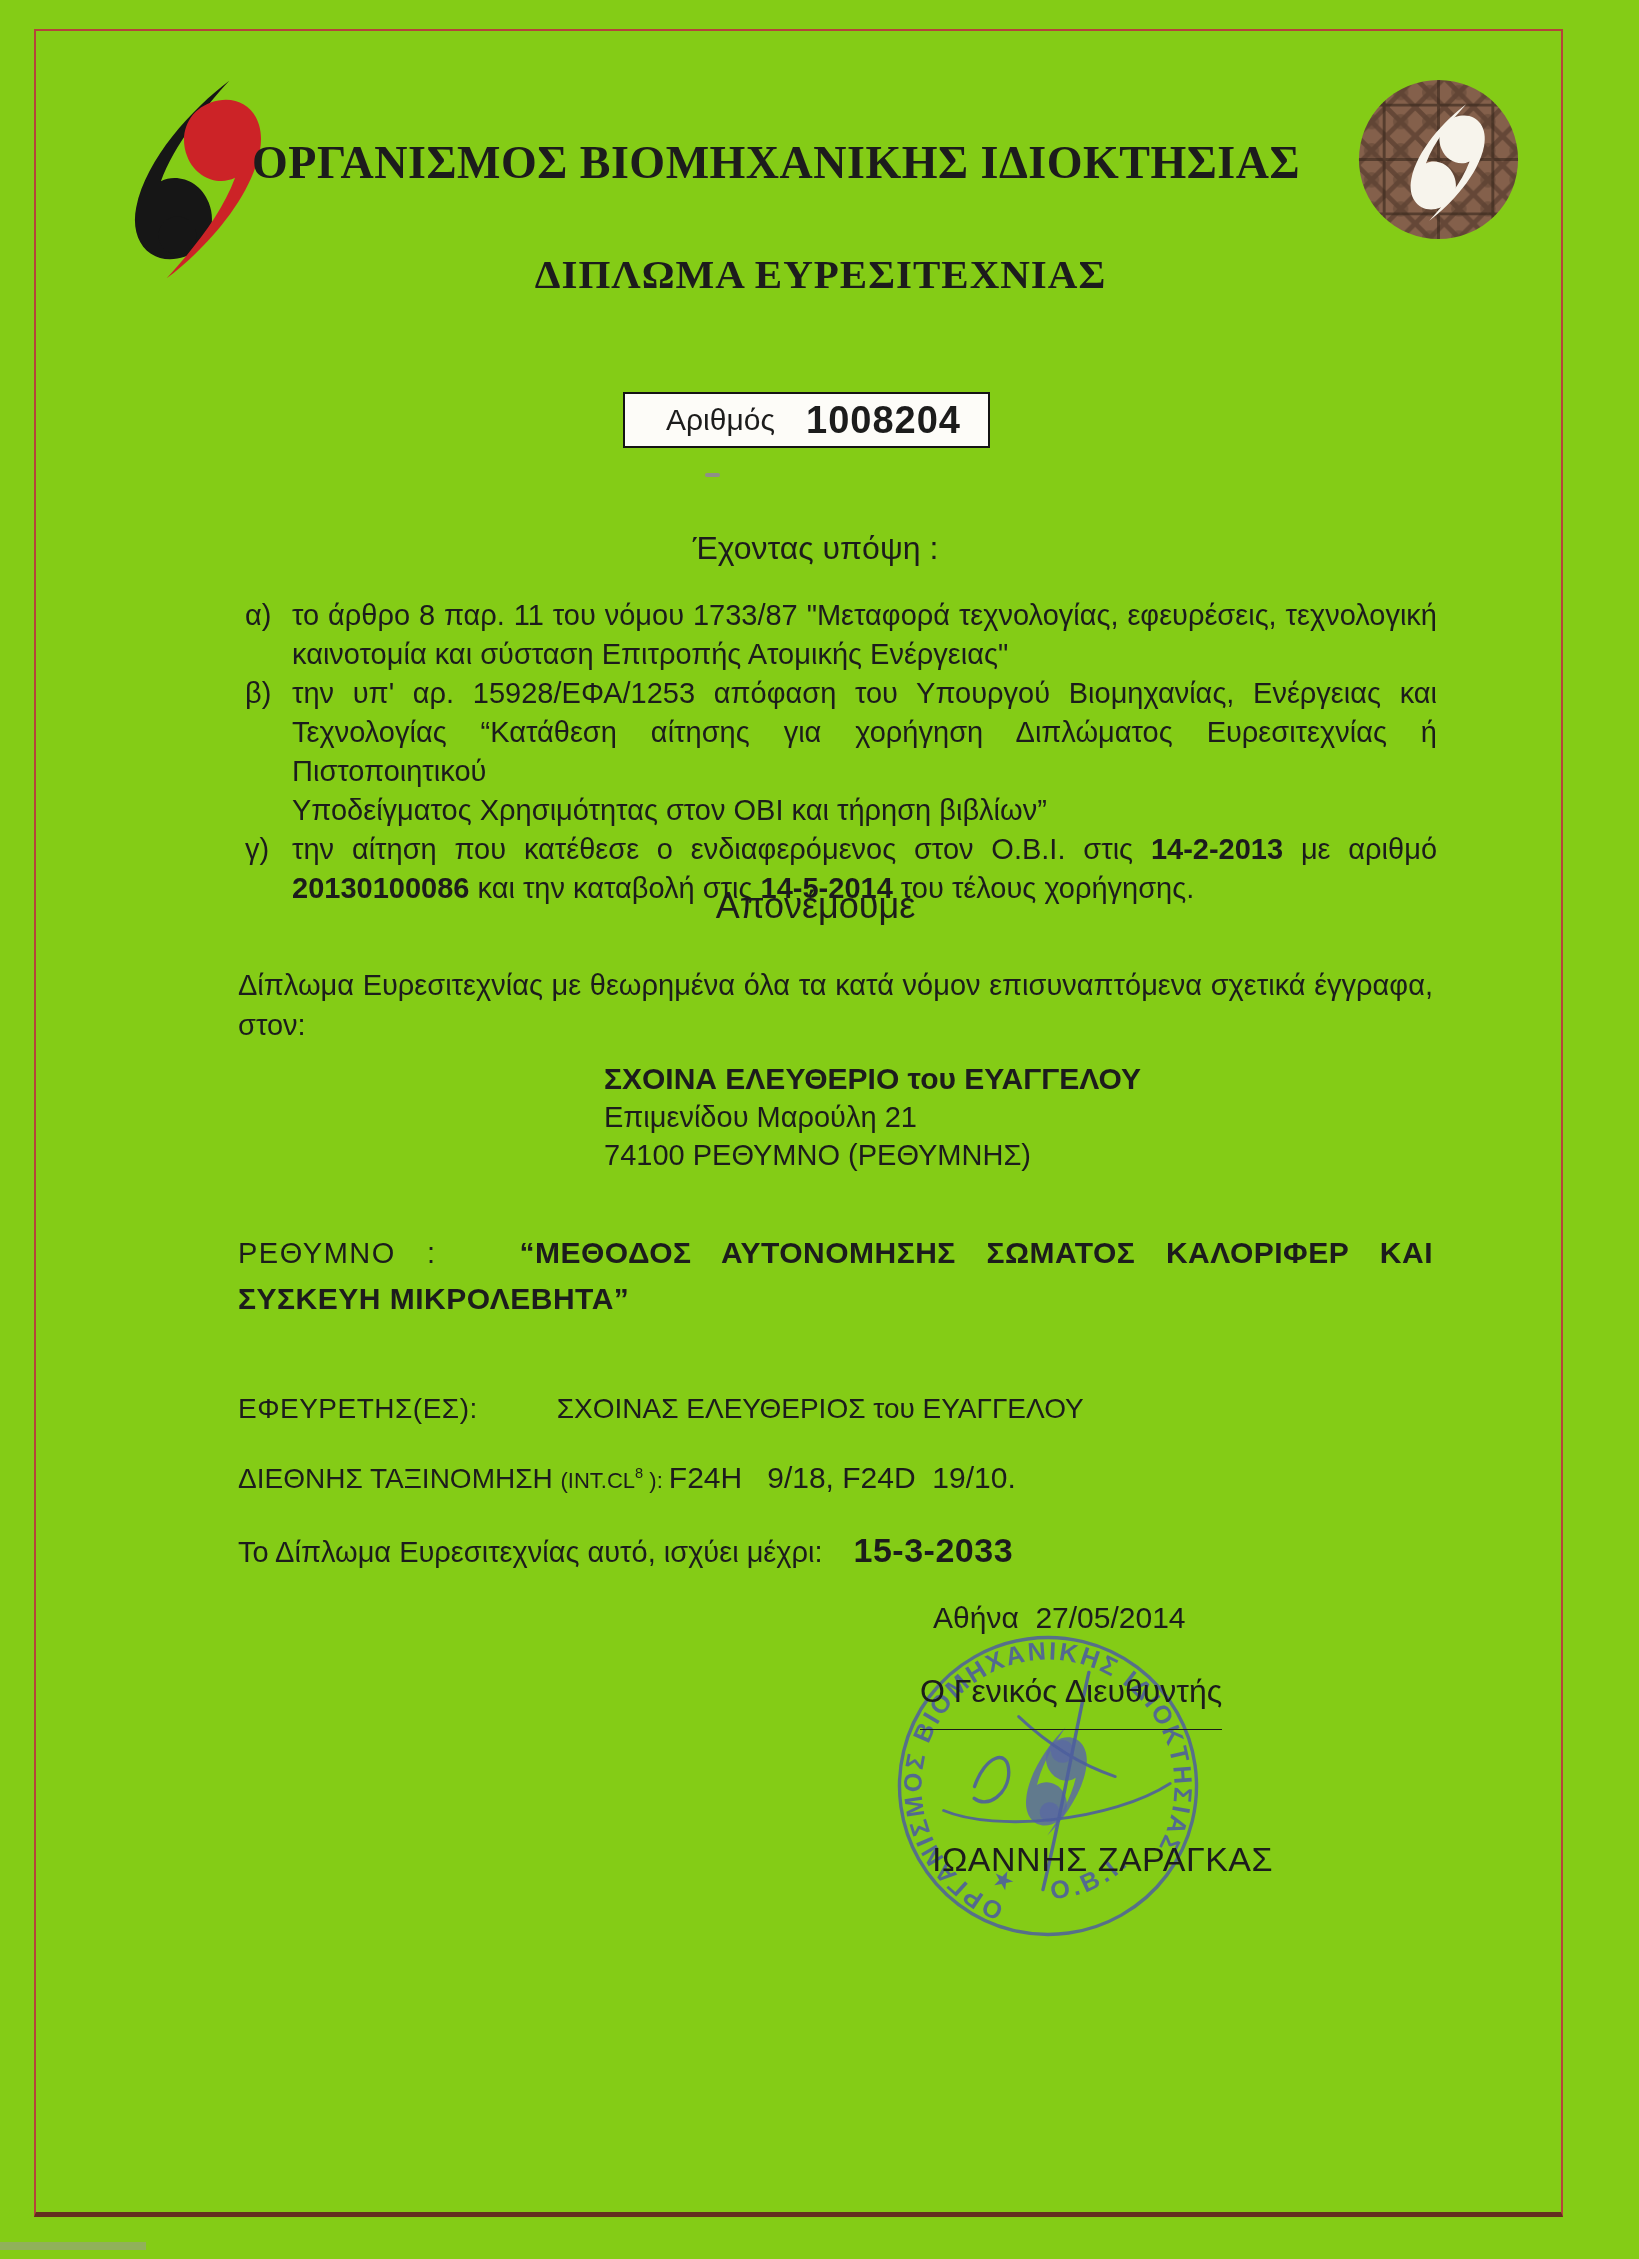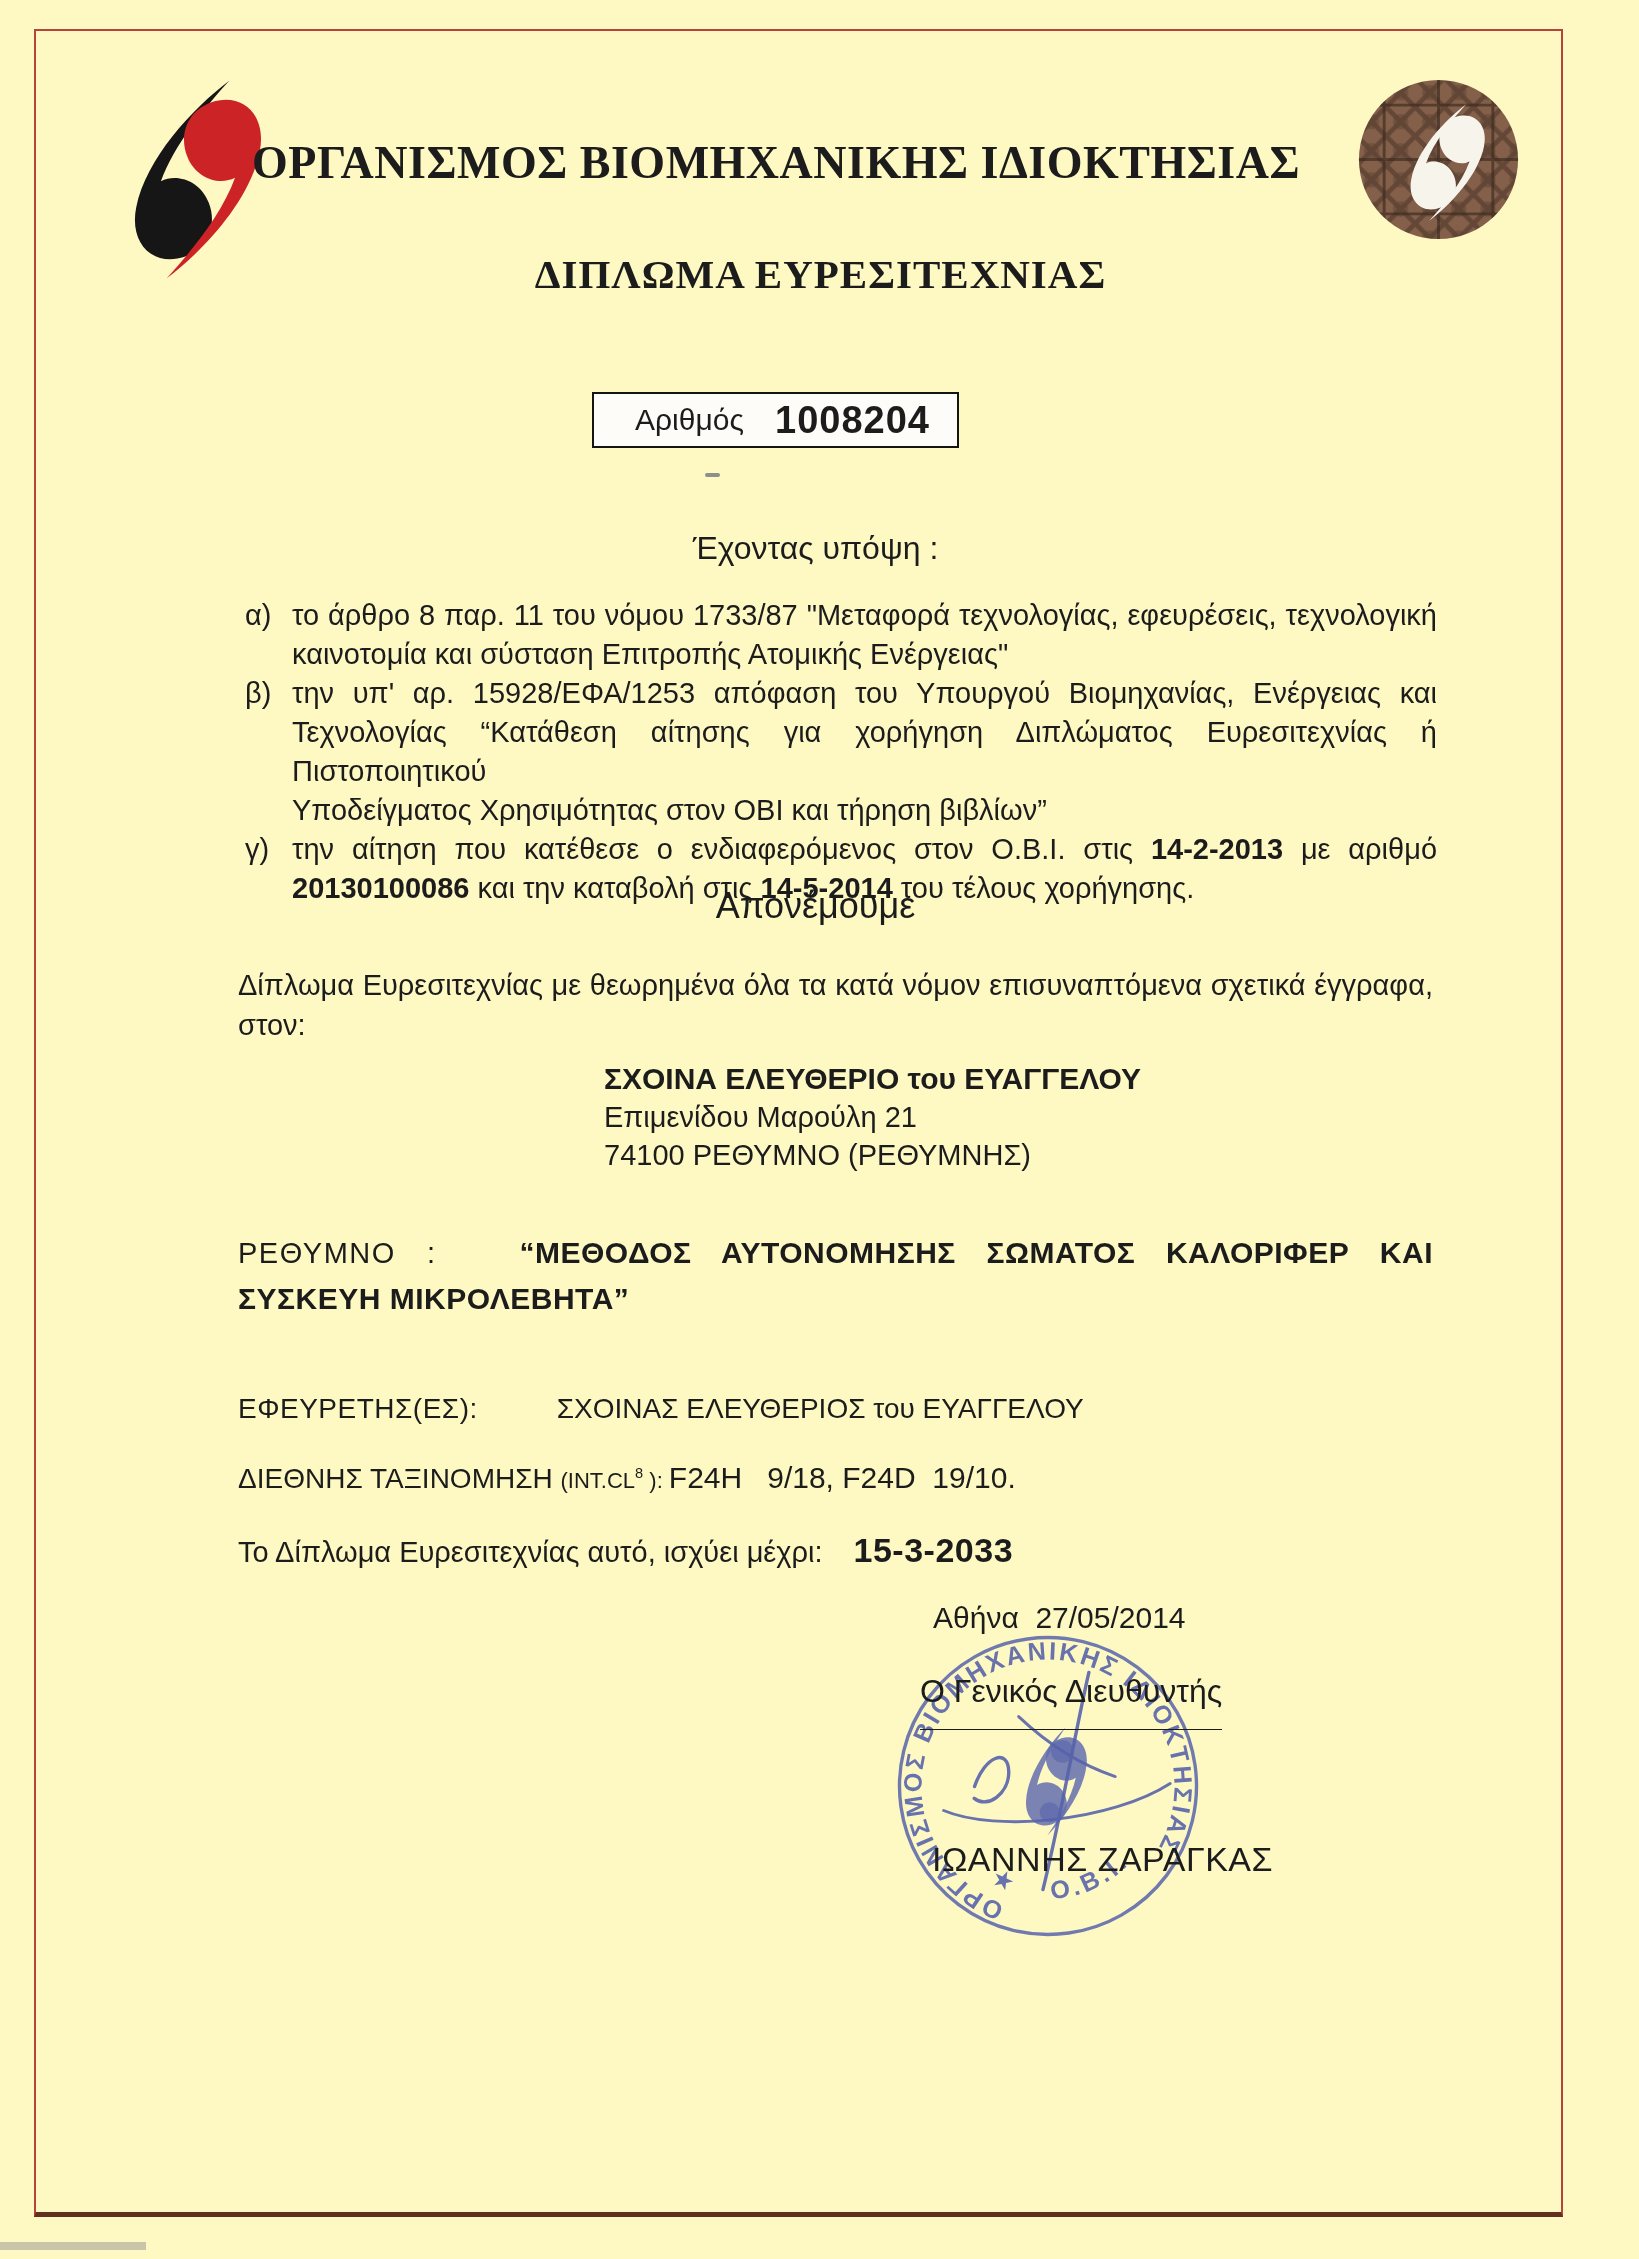--- a/index.html
+++ b/index.html
@@ -1,17 +1,17 @@
 <!DOCTYPE html>
 <html><head>
 <meta charset="utf-8">
 <style>
   html,body{margin:0;padding:0;background:#e8e6e0;}
   .page{
-    position:relative;width:1640px;height:2259px;background:#fef9c3;
+    position:relative;width:1640px;height:2259px;background:#84cc16;
     font-family:"Liberation Sans","DejaVu Sans",sans-serif;color:#1c1c1c;
     overflow:hidden;margin:0 auto;
   }
   .border-frame{
     position:absolute;left:34px;top:29px;width:1525px;height:2181px;
     border:2.9px solid #b5443a;border-bottom:5.8px solid #63301f;
     pointer-events:none;
   }
   .logo-left{position:absolute;left:95px;top:72px;width:173px;height:215px;}
   .org-name{
@@ -19,21 +19,21 @@
     font-family:"Liberation Serif","DejaVu Serif",serif;font-weight:bold;
     font-size:46px;letter-spacing:0.5px;white-space:nowrap;
   }
   .seal{position:absolute;left:1357px;top:78px;width:163px;height:163px;}
   .doc-title{
     position:absolute;left:272px;top:250px;width:1097px;text-align:center;
     font-family:"Liberation Serif","DejaVu Serif",serif;font-weight:bold;
     font-size:41px;letter-spacing:1px;
   }
   .number-box{
-    position:absolute;left:592px;top:392px;width:363px;height:52px;
+    position:absolute;left:623px;top:392px;width:363px;height:52px;
     border:2.9px solid #141414;background:#fdfcf8;display:flex;align-items:center;
   }
   .number-box .lbl{margin-left:41px;font-size:30px;}
   .number-box .val{margin-left:auto;margin-right:27px;font-size:38px;font-weight:bold;letter-spacing:1px;}
   .dash-mark{position:absolute;left:705px;top:473px;width:14.6px;height:3.9px;background:#8f8f89;border-radius:1.9px;}
   .hr-heading{position:absolute;left:267px;top:530px;width:1097px;text-align:center;font-size:32px;}
   .items{position:absolute;left:245px;top:596px;width:1192px;font-size:29px;line-height:39px;}
   .item{position:relative;padding-left:47px;}
   .item .marker{position:absolute;left:0;top:0;}
   .jline{text-align:justify;text-align-last:justify;}

